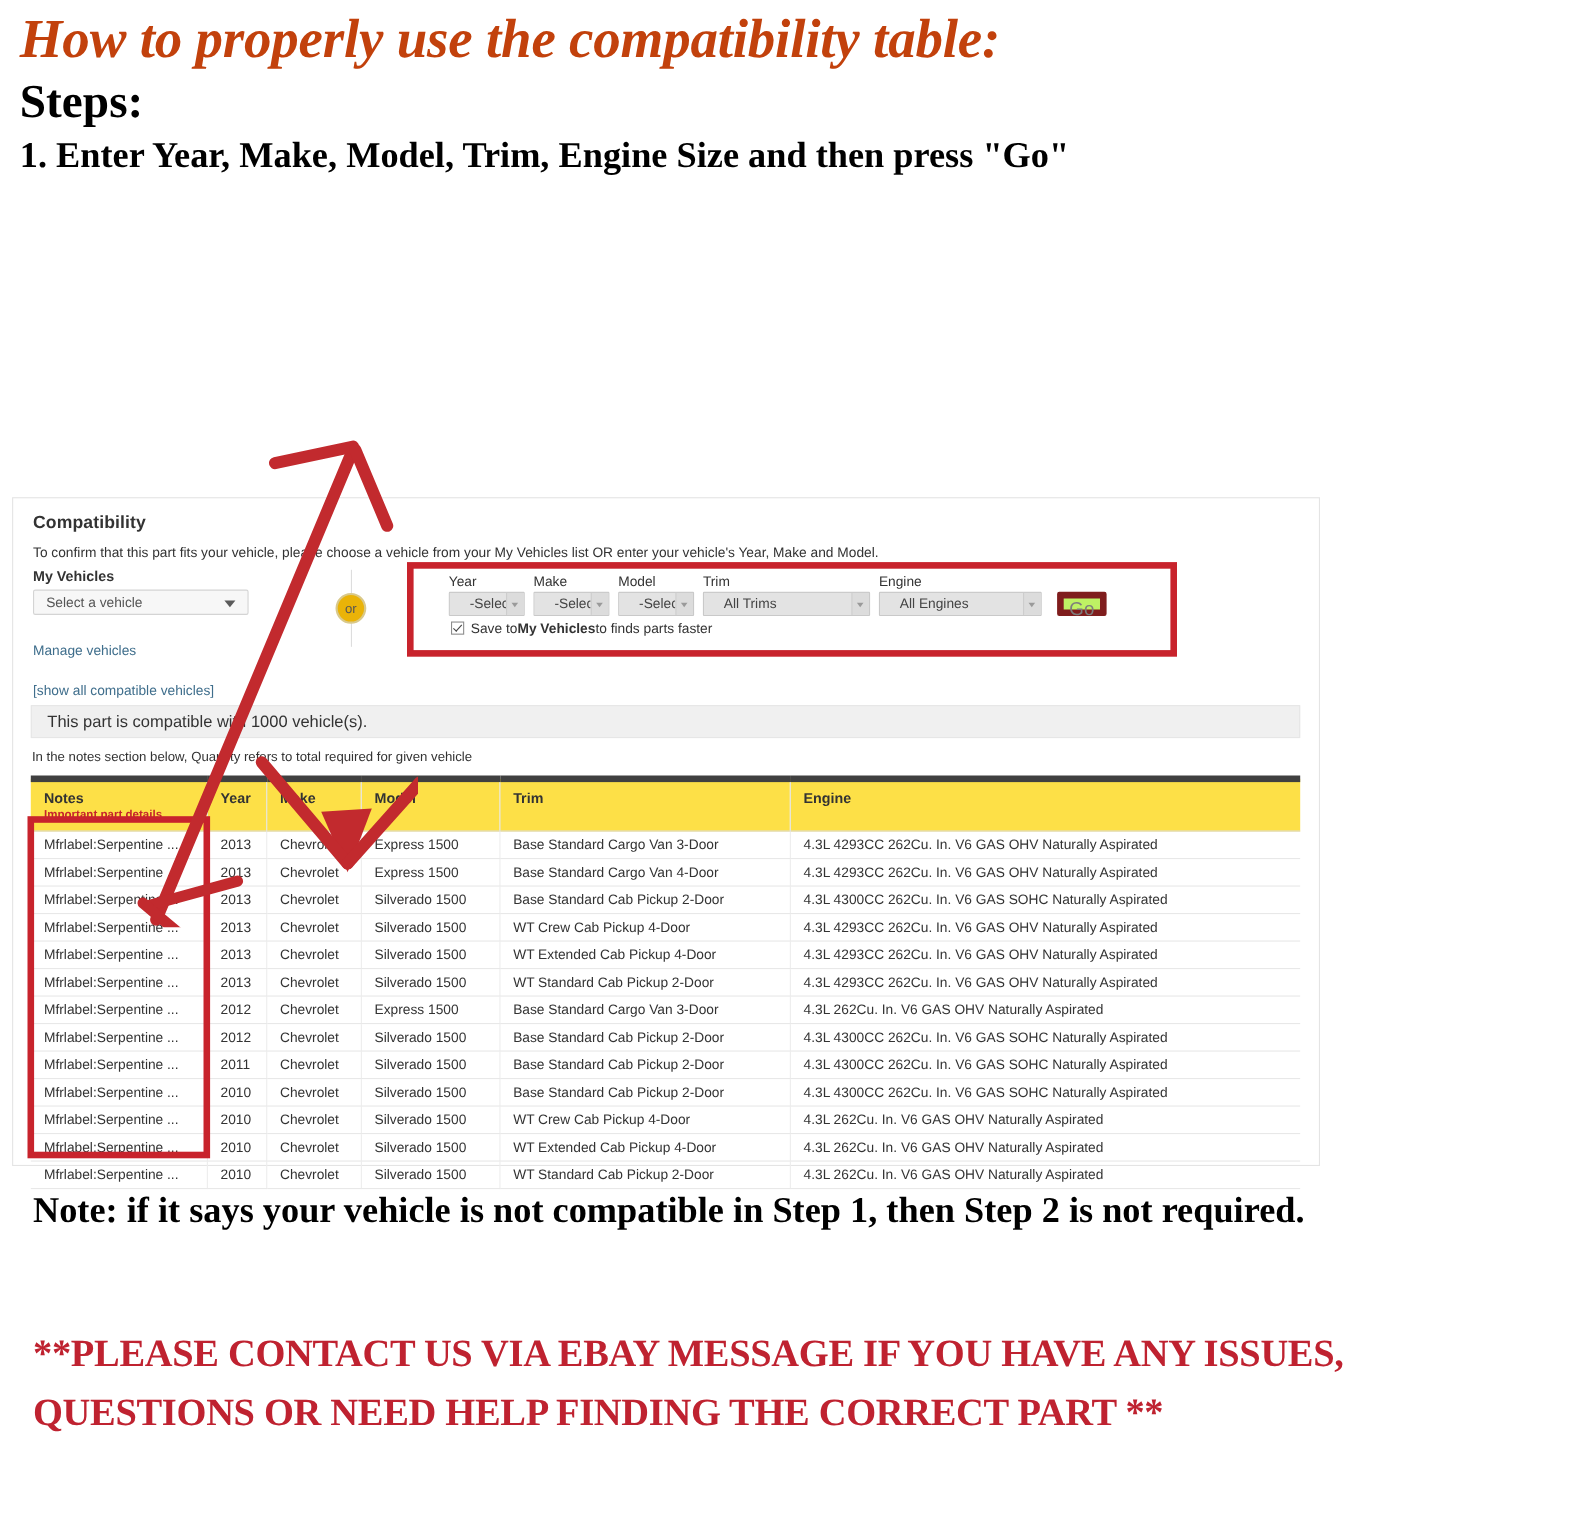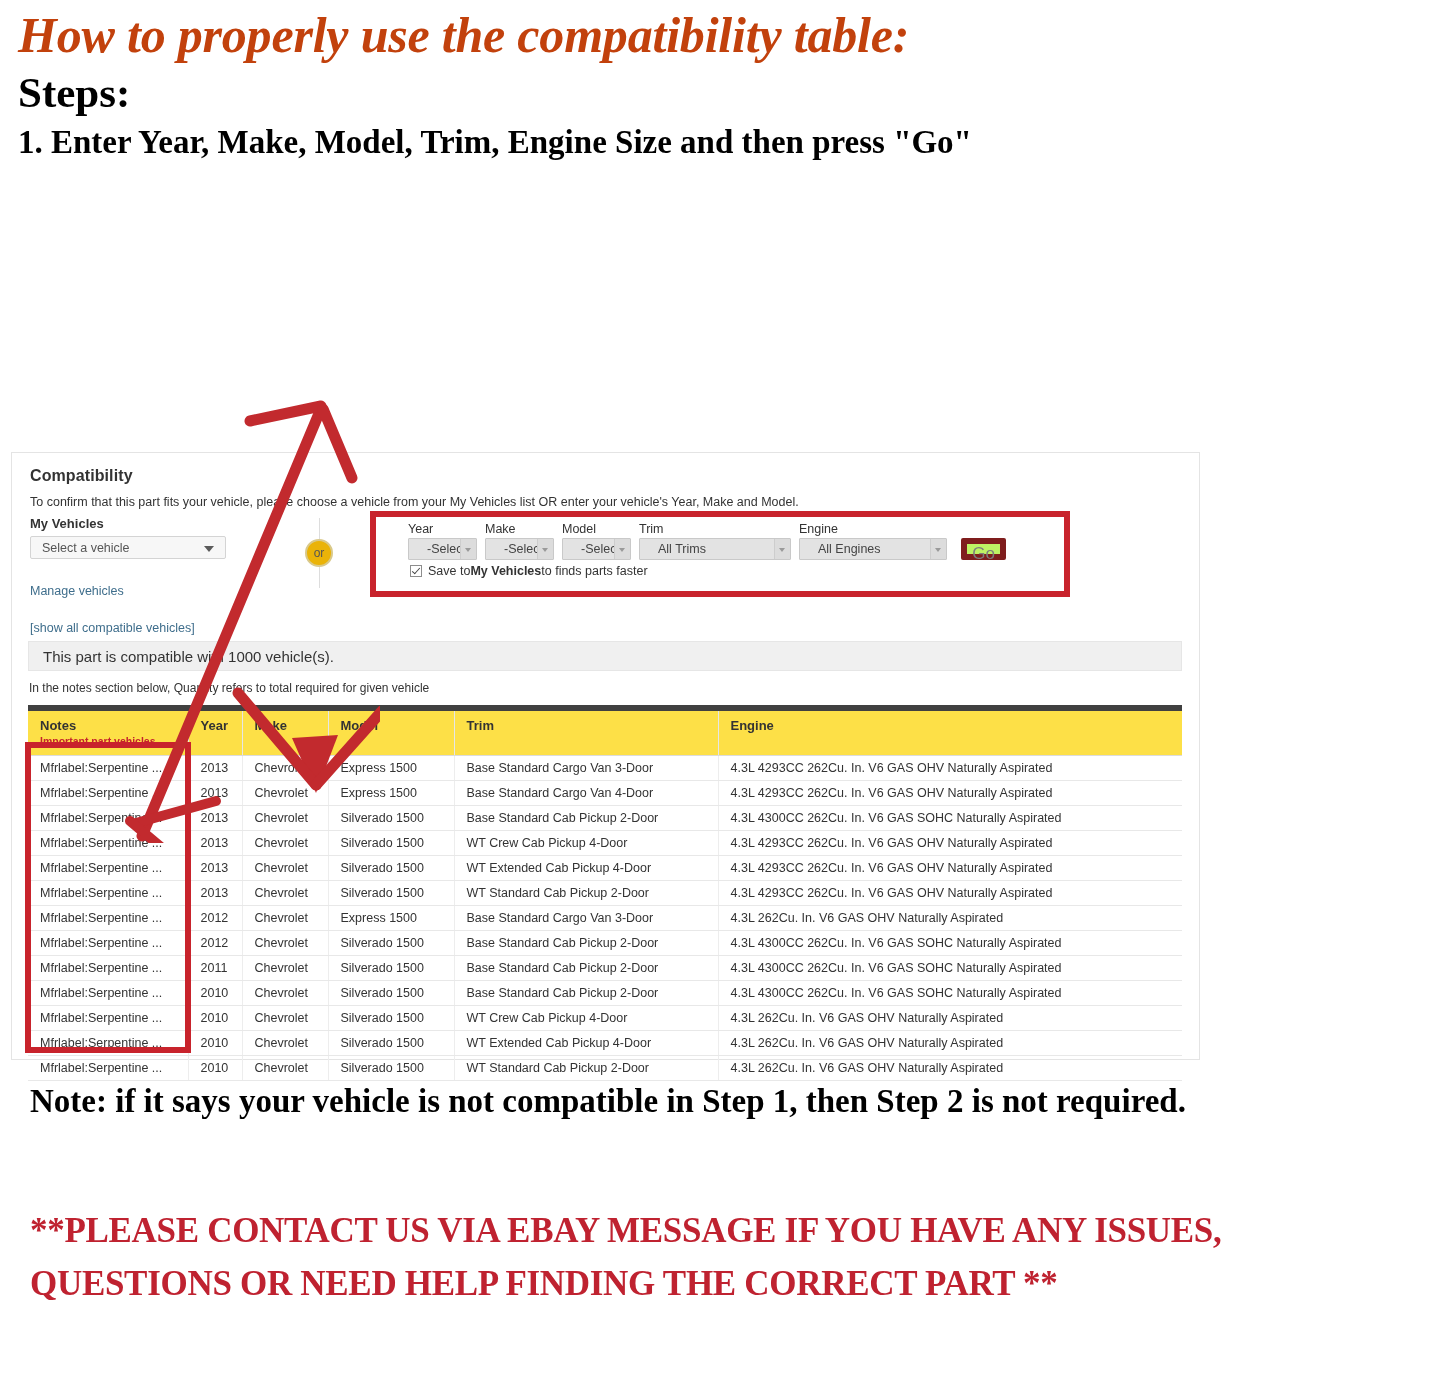--- a/index.html
+++ b/index.html
@@ -484,21 +484,21 @@
       <col class="col-year">
       <col class="col-make">
     <col class="col-model">
       <col class="col-trim">
       <col class="col-eng">
   </colgroup>
   <thead>
     <tr>
       <th>
         <span>Notes</span>
-        <span class="sub">Important part vehicles</span>
+        <span class="sub">Important part details</span>
       </th>
       <th>Year</th>
       <th>Make</th>
       <th>Model</th>
       <th>Trim</th>
       <th>Engine</th>
     </tr>
   </thead>
   <tbody id="fit-body">
       <tr>

